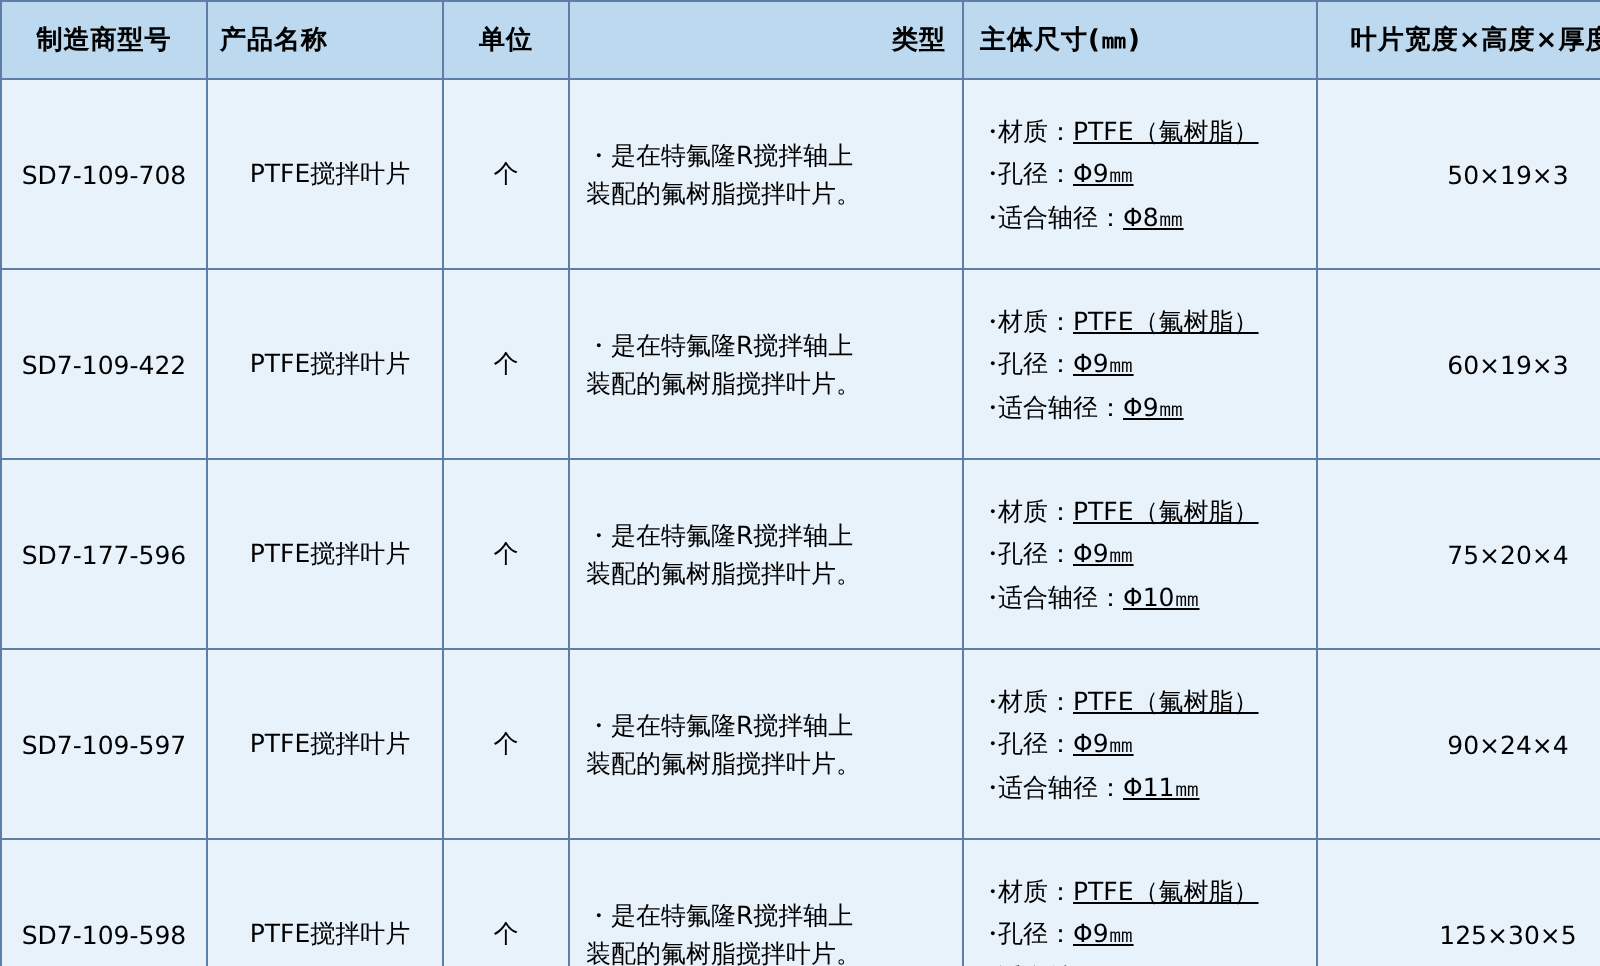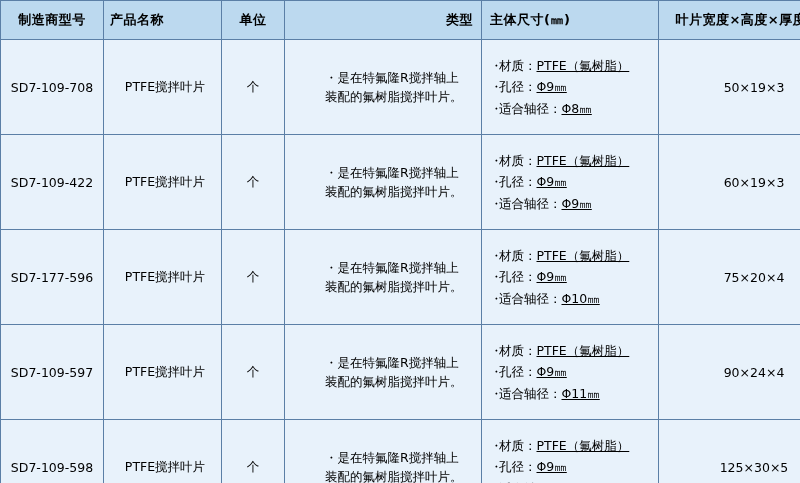--- a/index.html
+++ b/index.html
@@ -47,21 +47,20 @@
   }
   .col-model   { width: 100px; text-align: center; }
   .col-name    { width: 110px; text-align: center; padding-left: 6px; }
   .col-unit    { width: 60px;  text-align: center; }
   .col-type    { width: 180px; text-align: left; padding: 4px 8px; }
   .col-dim     { width: 160px; text-align: left; padding: 4px 8px; }
   .col-blade   { width: 188px; text-align: center; }
 
   .type-cell-inner {
     line-height: 1.55;
-    margin-left: 32px;
   }
   .dim-list {
     line-height: 1.7;
     text-decoration: underline;
   }
   .dim-list .row {
     white-space: nowrap;
   }
   .dim-list .bullet {
     display: inline-block;

